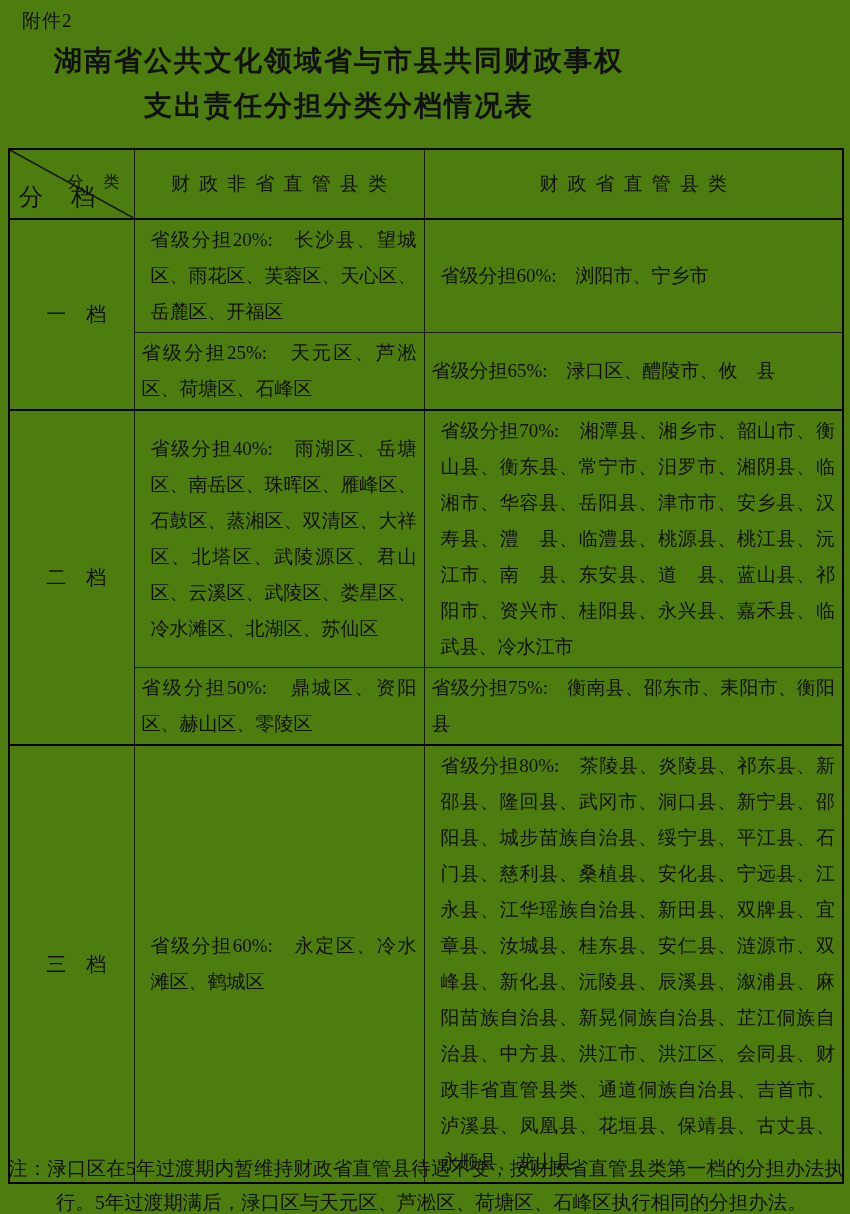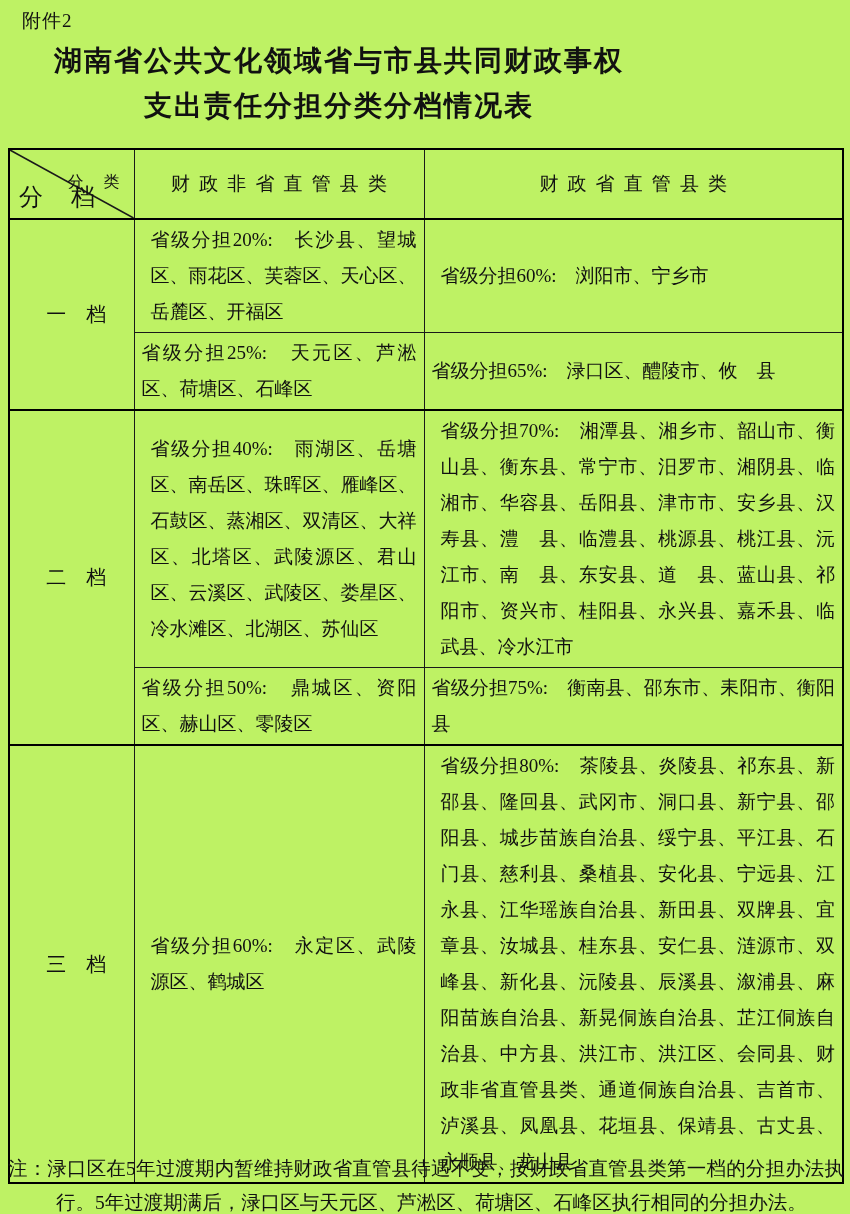--- a/index.html
+++ b/index.html
@@ -1,19 +1,19 @@
 <!DOCTYPE html>
 <html><head>
 <meta charset="utf-8">
 <style>
   html,body{margin:0;padding:0;background:#ffffff;}
   .page{
     position:relative;
     width:850px;height:1214px;
-    background:#bef264;
+    background:#4d7c0f;
     color:#111;
     font-family:"Liberation Serif","DejaVu Serif",serif;
     overflow:hidden;
     box-sizing:border-box;
   }
   .attachment{
     position:absolute;left:22px;top:8px;
     font-size:19px;letter-spacing:1px;
   }
   .title{
@@ -122,21 +122,21 @@
         <td class="content-cell">省级分担40%:　雨湖区、岳塘区、南岳区、珠晖区、雁峰区、石鼓区、蒸湘区、双清区、大祥区、北塔区、武陵源区、君山区、云溪区、武陵区、娄星区、冷水滩区、北湖区、苏仙区</td>
         <td class="content-cell">省级分担70%:　湘潭县、湘乡市、韶山市、衡山县、衡东县、常宁市、汨罗市、湘阴县、临湘市、华容县、岳阳县、津市市、安乡县、汉寿县、澧　县、临澧县、桃源县、桃江县、沅江市、南　县、东安县、道　县、蓝山县、祁阳市、资兴市、桂阳县、永兴县、嘉禾县、临武县、冷水江市</td>
       </tr>
       <tr class="h-r2b">
         <td class="content-cell">省级分担50%:　鼎城区、资阳区、赫山区、零陵区</td>
         <td class="content-cell">省级分担75%:　衡南县、邵东市、耒阳市、衡阳县</td>
       </tr>
 
       <tr class="tier-start h-r3">
         <td class="tier-cell">三　档</td>
-        <td class="content-cell">省级分担60%:　永定区、武陵源区、鹤城区</td>
+        <td class="content-cell">省级分担60%:　永定区、冷水滩区、鹤城区</td>
         <td class="content-cell">省级分担80%:　茶陵县、炎陵县、祁东县、新邵县、隆回县、武冈市、洞口县、新宁县、邵阳县、城步苗族自治县、绥宁县、平江县、石门县、慈利县、桑植县、安化县、宁远县、江永县、江华瑶族自治县、新田县、双牌县、宜章县、汝城县、桂东县、安仁县、涟源市、双峰县、新化县、沅陵县、辰溪县、溆浦县、麻阳苗族自治县、新晃侗族自治县、芷江侗族自治县、中方县、洪江市、洪江区、会同县、财政非省直管县类、通道侗族自治县、吉首市、泸溪县、凤凰县、花垣县、保靖县、古丈县、永顺县、龙山县</td>
       </tr>
     </tbody>
   </table>
 
   <div class="note">注：渌口区在5年过渡期内暂维持财政省直管县待遇不变，按财政省直管县类第一档的分担办法执行。5年过渡期满后，渌口区与天元区、芦淞区、荷塘区、石峰区执行相同的分担办法。</div>
 
 </div>
 
 </body></html>

